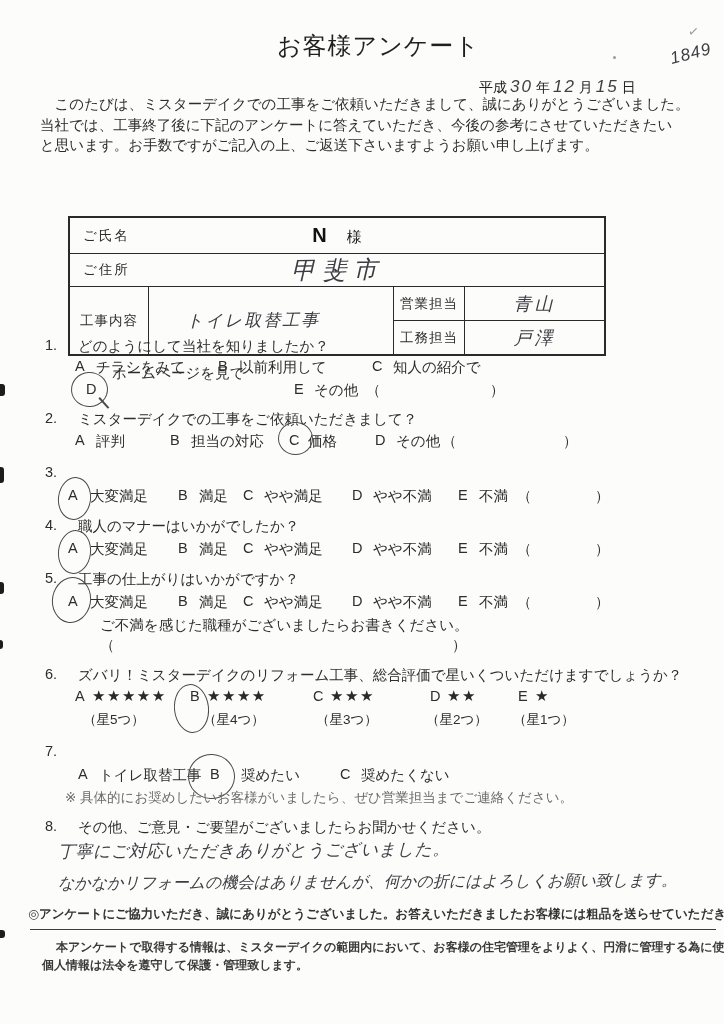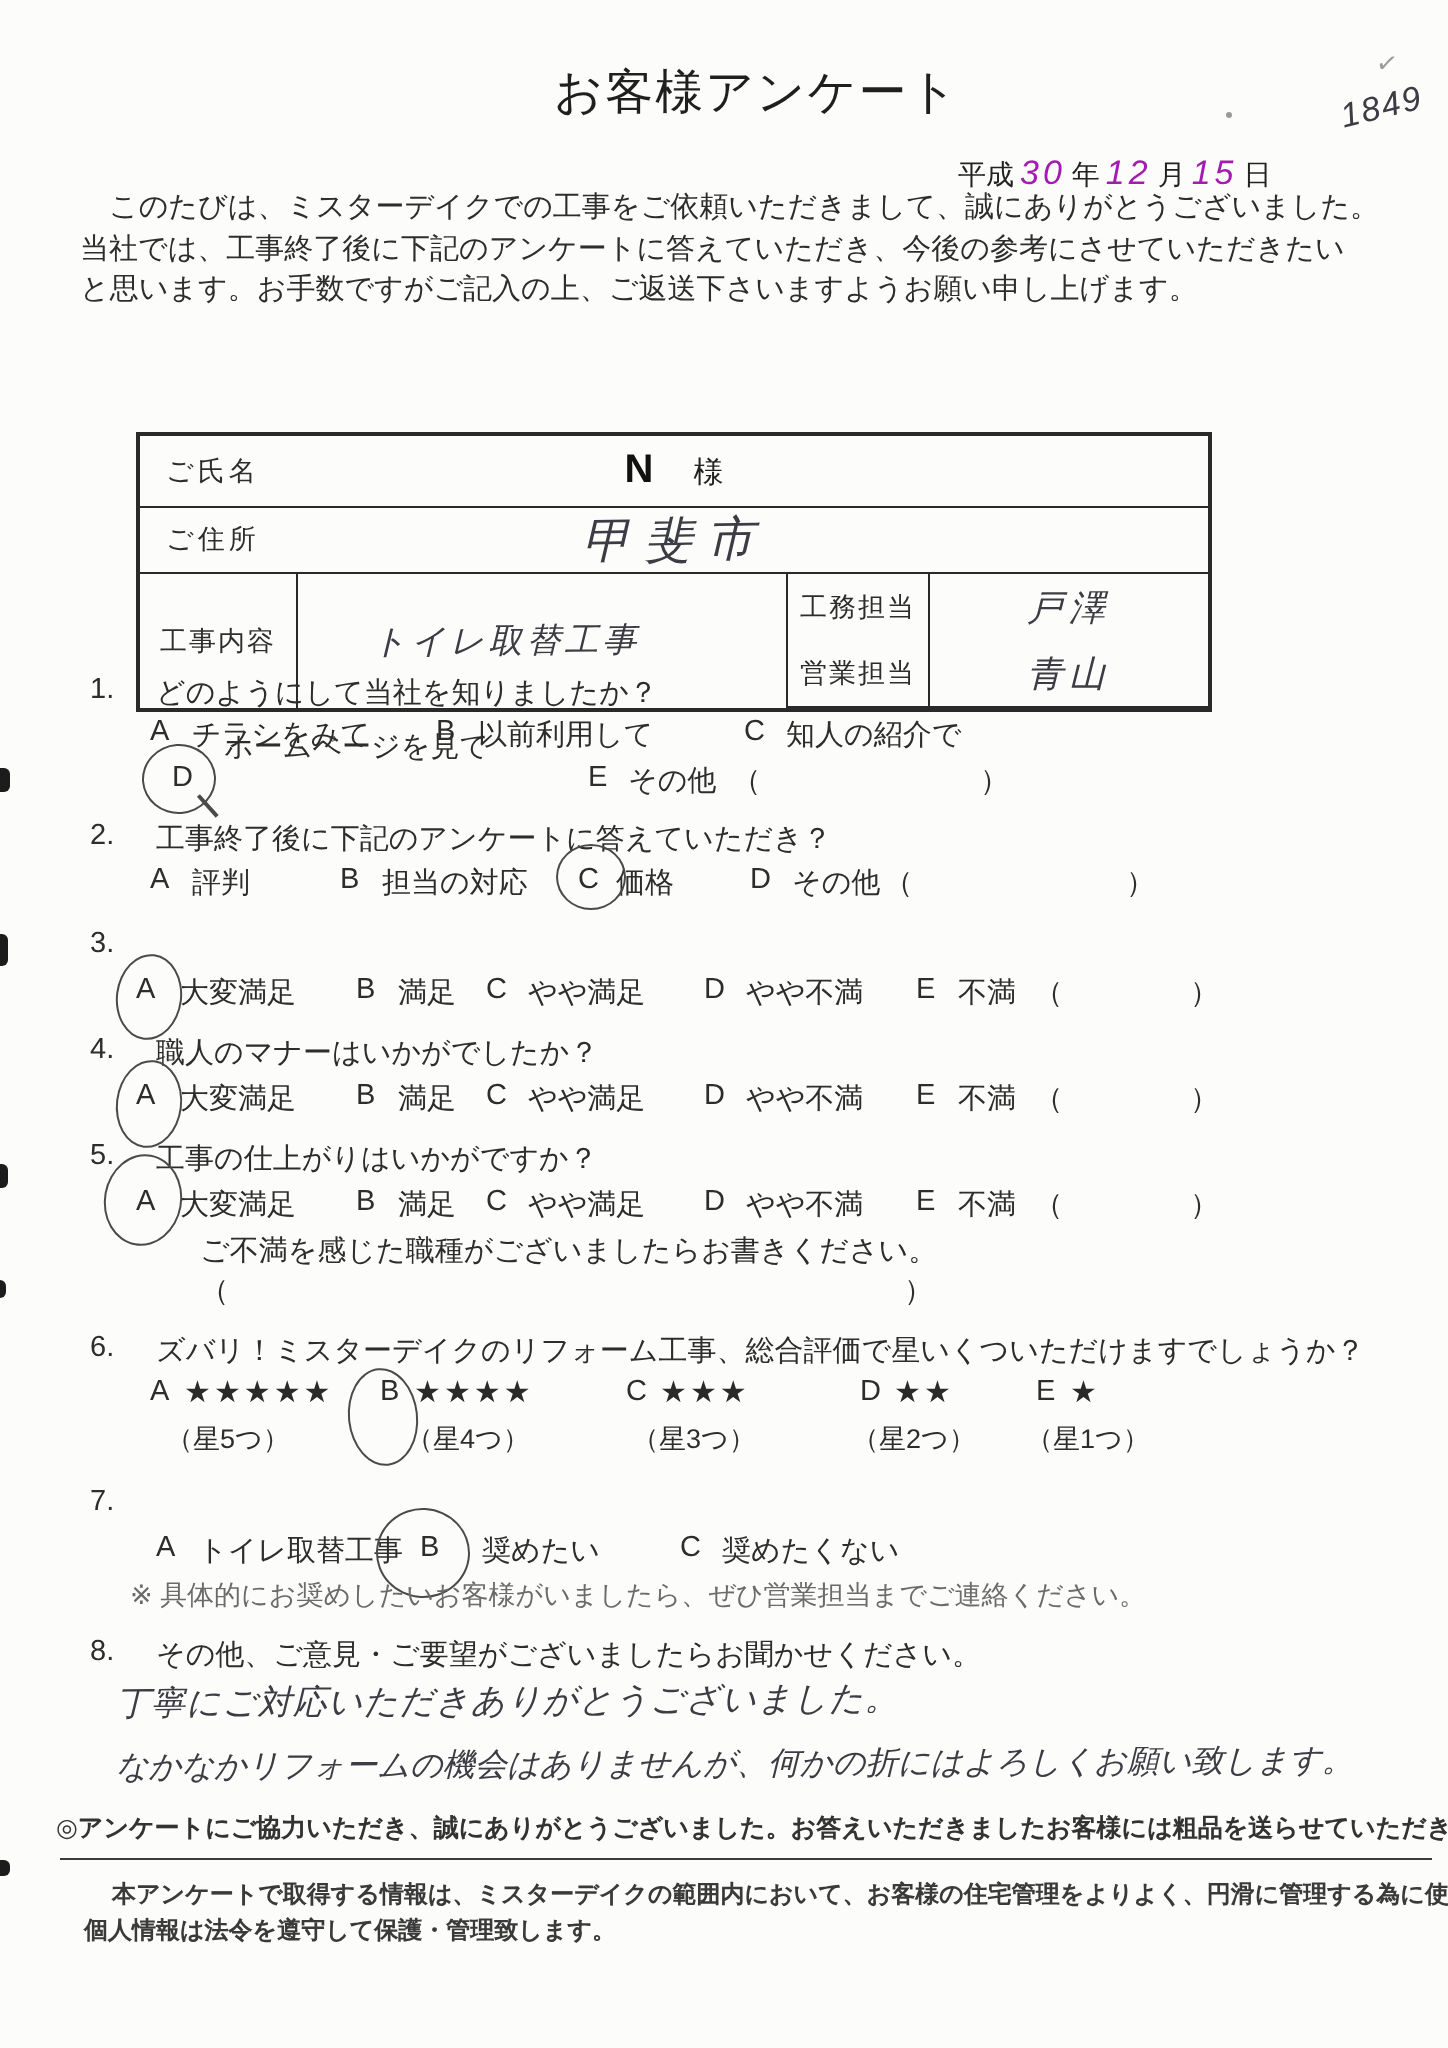--- a/index.html
+++ b/index.html
@@ -5,21 +5,21 @@
   html,body{margin:0;padding:0;background:#e8e8e6;}
   .page{
     position:relative;width:724px;height:1024px;margin:0 auto;
     background:#fcfcfa;overflow:hidden;
     font-family:"Liberation Sans","DejaVu Sans",sans-serif;
     color:#2d2d2d;font-size:14.5px;
   }
   .abs{position:absolute;white-space:nowrap;}
   .title{font-size:24px;letter-spacing:1px;color:#1f1f1f;}
   .datewrap{font-size:14px;color:#222;}
-  .hwnum{font-size:17px;font-style:italic;letter-spacing:2px;color:#a21caf;padding:0 3px;}
+  .hwnum{font-size:17px;font-style:italic;letter-spacing:2px;color:#404040;padding:0 3px;}
   .scanno{font-size:17px;font-style:italic;color:#8f8f96;transform:rotate(-14deg);letter-spacing:1px;}
   .checkmark{font-size:13px;color:#9a9aa0;transform:rotate(8deg);}
   .intro{white-space:pre-line;line-height:20.5px;width:660px;}
   
   .ctable{position:absolute;left:68px;top:168px;width:534px;border:2px solid #2a2a2a;background:transparent;margin-top:48px;}
   .trow{position:relative;display:flex;align-items:center;justify-content:center;}
   .r1{height:35px;border-bottom:1.5px solid #2a2a2a;}
   .r2{height:32px;border-bottom:1.5px solid #2a2a2a;}
   .rlabel{position:absolute;left:13px;top:50%;transform:translateY(-50%);font-size:13.5px;letter-spacing:2px;}
   .r3{display:flex;height:67px;}
@@ -83,30 +83,30 @@
     <div class="trow r2">
       <span class="rlabel">ご住所</span>
       <span class="hw hw-addr">甲斐市</span>
     </div>
     <div class="r3">
       <div class="c-label">工事内容</div>
       <div class="c-mid">
           <span class="hw hw-work">トイレ取替工事</span>
         </div>
       <div class="c-right">
+        <div class="subrow first">
+          <div class="slabel">営業担当</div>
+          <div class="sval">
+              <span class="hw hw-staff">青山</span>
+            </div>
+        </div>
         <div class="subrow">
           <div class="slabel">工務担当</div>
           <div class="sval">
               <span class="hw hw-staff">戸澤</span>
-            </div>
-        </div>
-        <div class="subrow first">
-          <div class="slabel">営業担当</div>
-          <div class="sval">
-              <span class="hw hw-staff">青山</span>
             </div>
         </div>
       </div>
     </div>
   </div>
 
   <span class="abs" style="left:45px;top:337px;">1.</span>
   <span class="abs" style="left:78px;top:337px;">どのようにして当社を知りましたか？</span>
   <span class="abs" style="left:75px;top:358px;">A</span>
   <span class="abs" style="left:96px;top:358px;">チラシをみて</span>
@@ -117,21 +117,21 @@
   <span class="abs" style="left:86px;top:381px;">D</span>
   <span class="abs" style="left:112px;top:364px;">ホームページを見て</span>
   <span class="abs" style="left:294px;top:381px;">E</span>
   <span class="abs" style="left:314px;top:381px;">その他</span>
   <span class="abs" style="left:366px;top:381px;">（</span>
   <span class="abs" style="left:490px;top:381px;">）</span>
   <div class="circle" style="left:71px;top:372px;width:35px;height:33px;transform:rotate(-4deg);"></div>
   <div class="tail" style="left:97px;top:402px;"></div>
 
   <span class="abs" style="left:45px;top:410px;">2.</span>
-  <span class="abs" style="left:78px;top:410px;">工事終了後に下記のアンケートに答えていただき？</span>
+  <span class="abs" style="left:78px;top:410px;">ミスターデイクでの工事をご依頼いただきまして？</span>
   <span class="abs" style="left:75px;top:432px;">A</span>
   <span class="abs" style="left:96px;top:432px;">評判</span>
   <span class="abs" style="left:170px;top:432px;">B</span>
   <span class="abs" style="left:191px;top:432px;">担当の対応</span>
   <span class="abs" style="left:289px;top:432px;">C</span>
   <span class="abs" style="left:308px;top:432px;">価格</span>
   <span class="abs" style="left:375px;top:432px;">D</span>
   <span class="abs" style="left:396px;top:432px;">その他</span>
   <span class="abs" style="left:442px;top:432px;">（</span>
   <span class="abs" style="left:563px;top:432px;">）</span>

